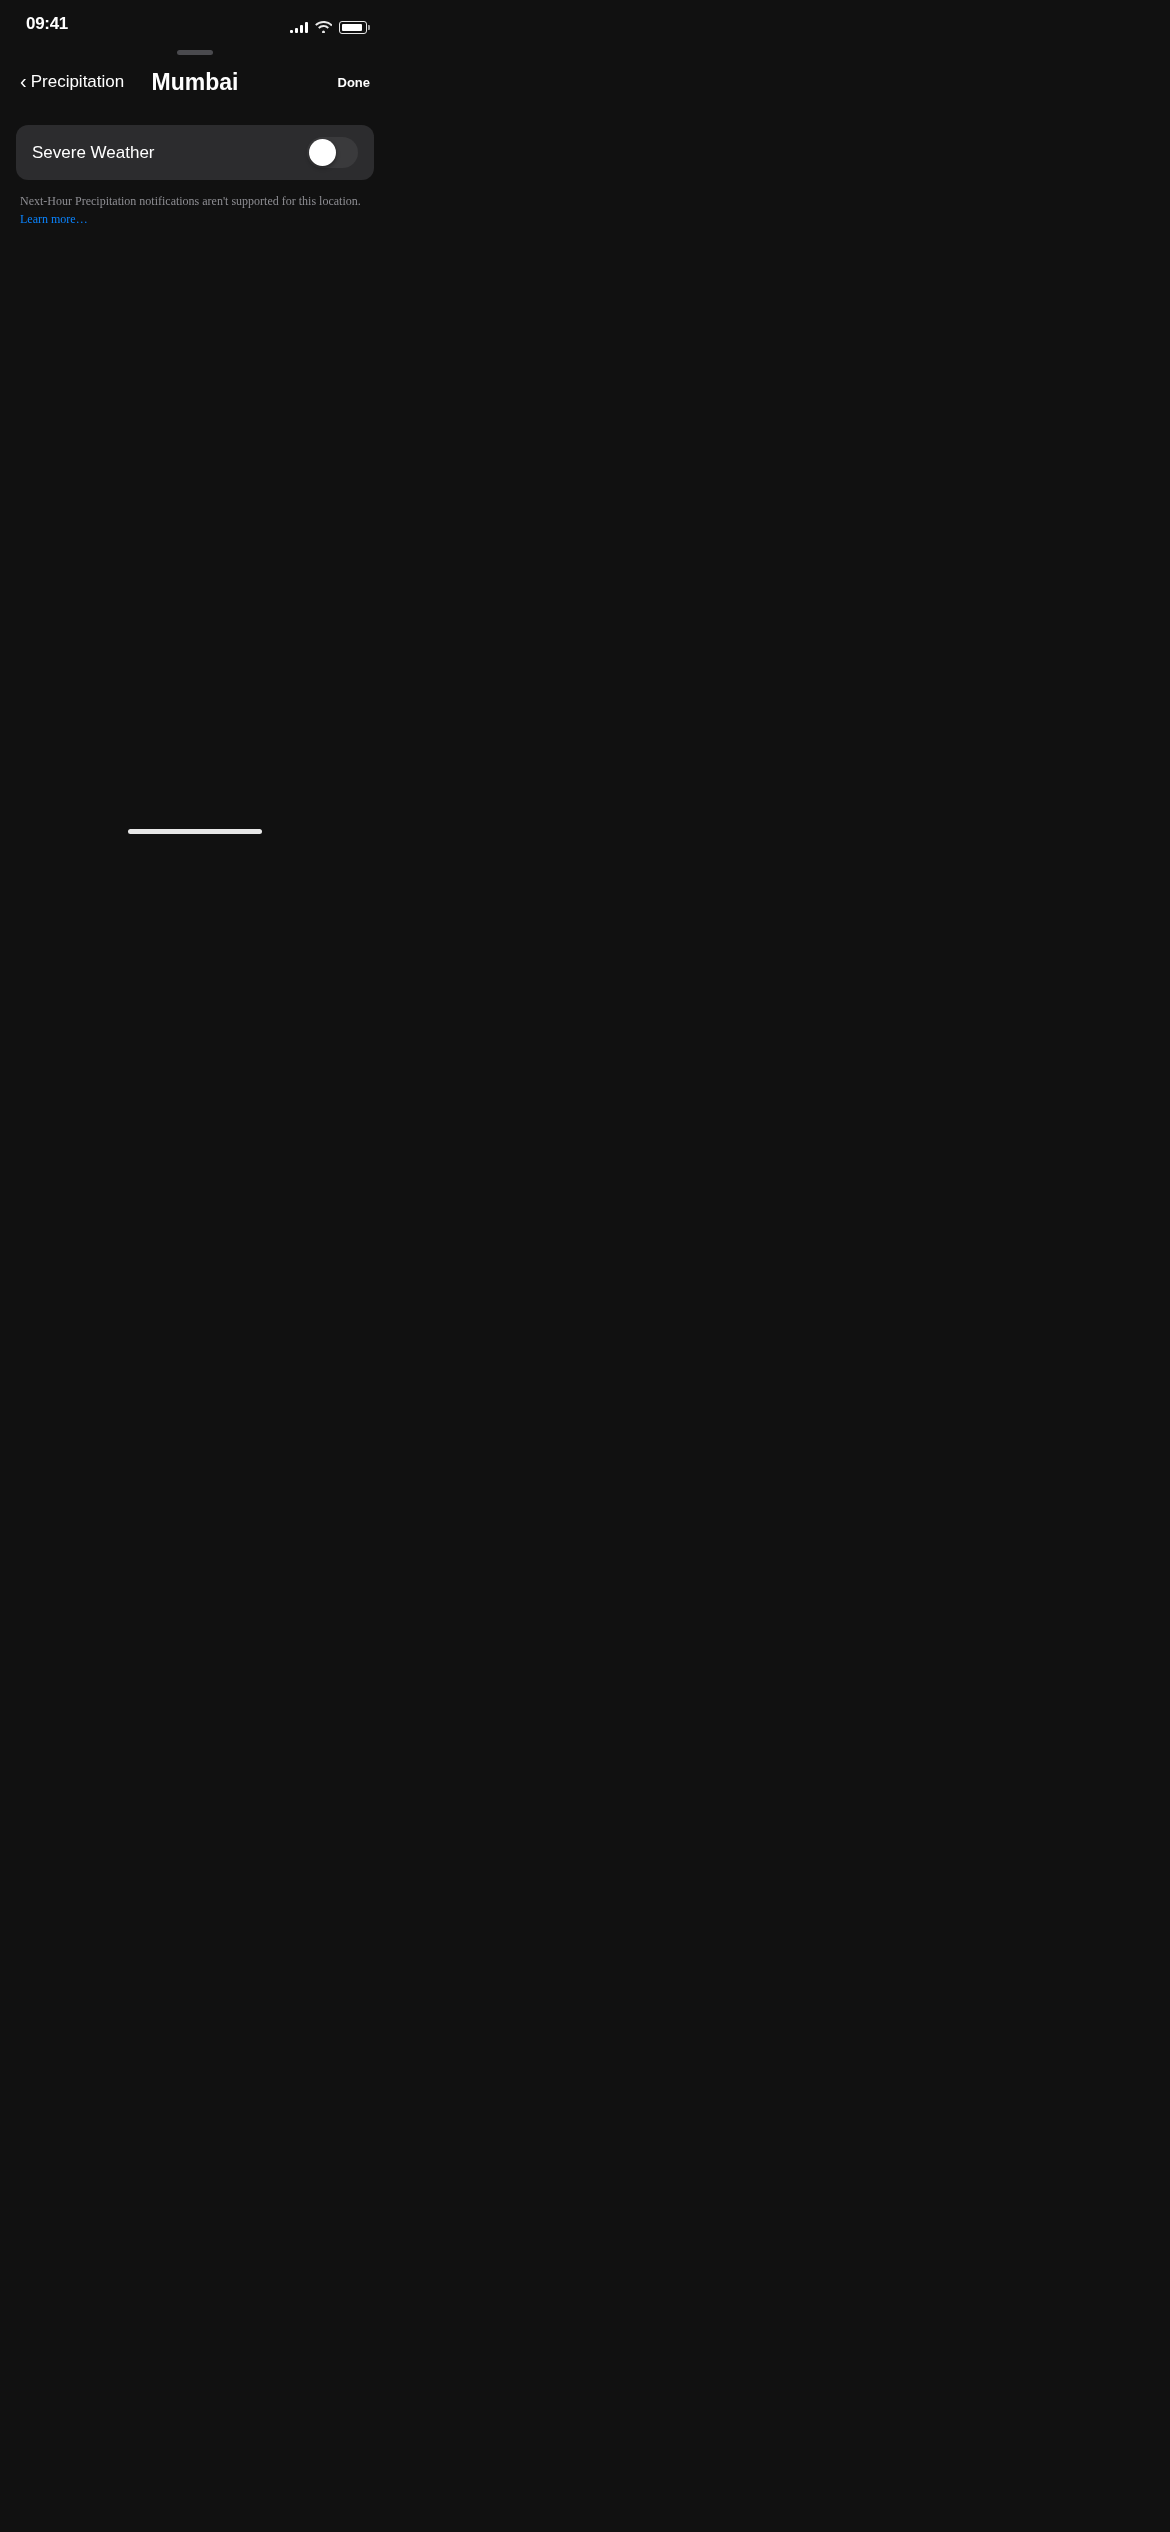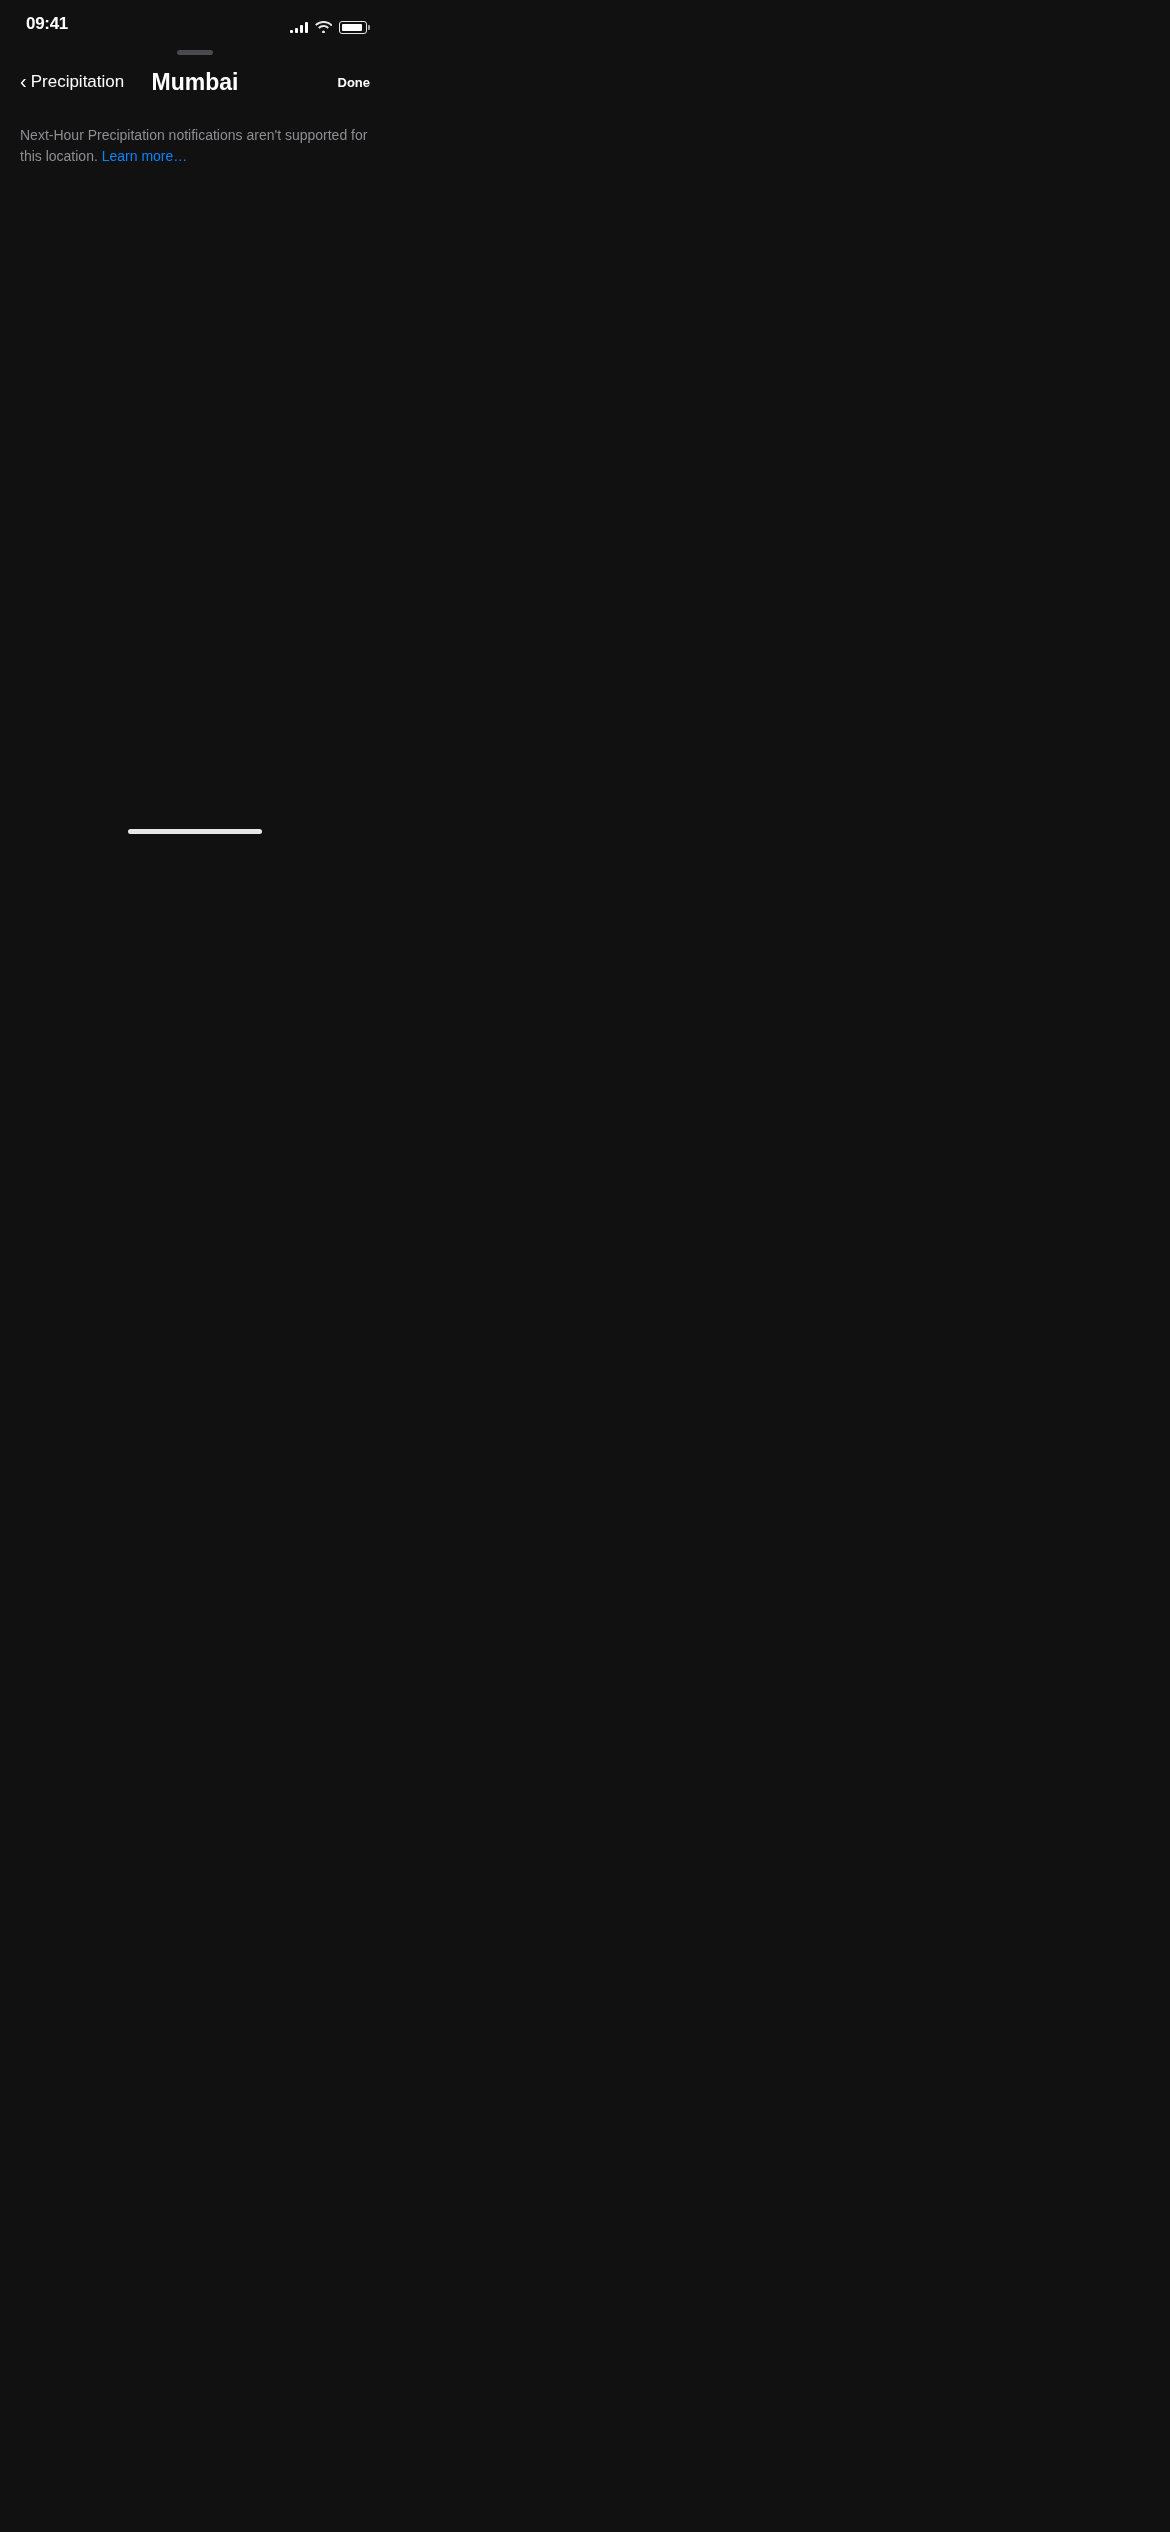--- a/index.html
+++ b/index.html
@@ -177,24 +177,25 @@
       height: 27px;
       background: #ffffff;
       border-radius: 50%;
       top: 2px;
       left: 2px;
       box-shadow: 0 2px 4px rgba(0,0,0,0.4);
     }
 
     
     .info-text {
-      font-size: 14px;
+      font-size: 12px;
       color: #8e8e93;
       line-height: 1.5;
       padding: 0 4px;
+      font-family: Liberation Serif, serif;
     }
 
     .info-text-link {
       color: #0a84ff;
       text-decoration: none;
     }
 
     
     .home-indicator {
       position: absolute;
@@ -250,20 +251,30 @@
   <div class="nav-back">
     <span class="nav-back-chevron">‹</span>
     <span>Precipitation</span>
   </div>
   <span class="nav-title">Mumbai</span>
   <span class="nav-done">Done</span>
 </div>
 
 <div class="content">
 
+  <div class="settings-card">
+    <div class="settings-row">
+      <span class="settings-label">Severe Weather</span>
+      <div class="toggle-switch">
+        <div class="toggle-track">
+          <div class="toggle-thumb"></div>
+        </div>
+      </div>
+    </div>
+  </div>
 
   <p class="info-text">
     <span>Next-Hour Precipitation notifications aren't supported for this location.</span>
     <a href="#" class="info-text-link">Learn more…</a>
   </p>
 
 </div>
 
 <div class="home-indicator"></div>
 

